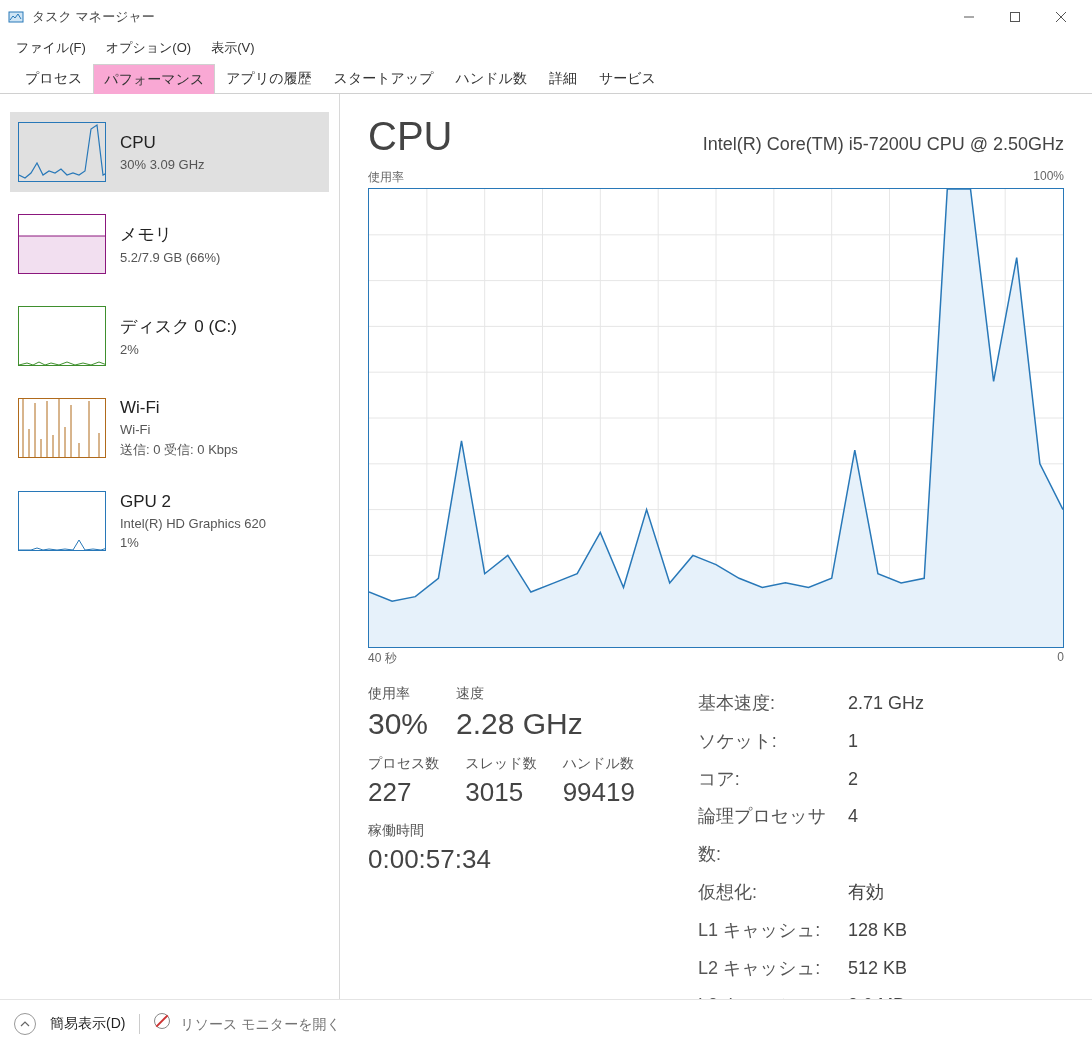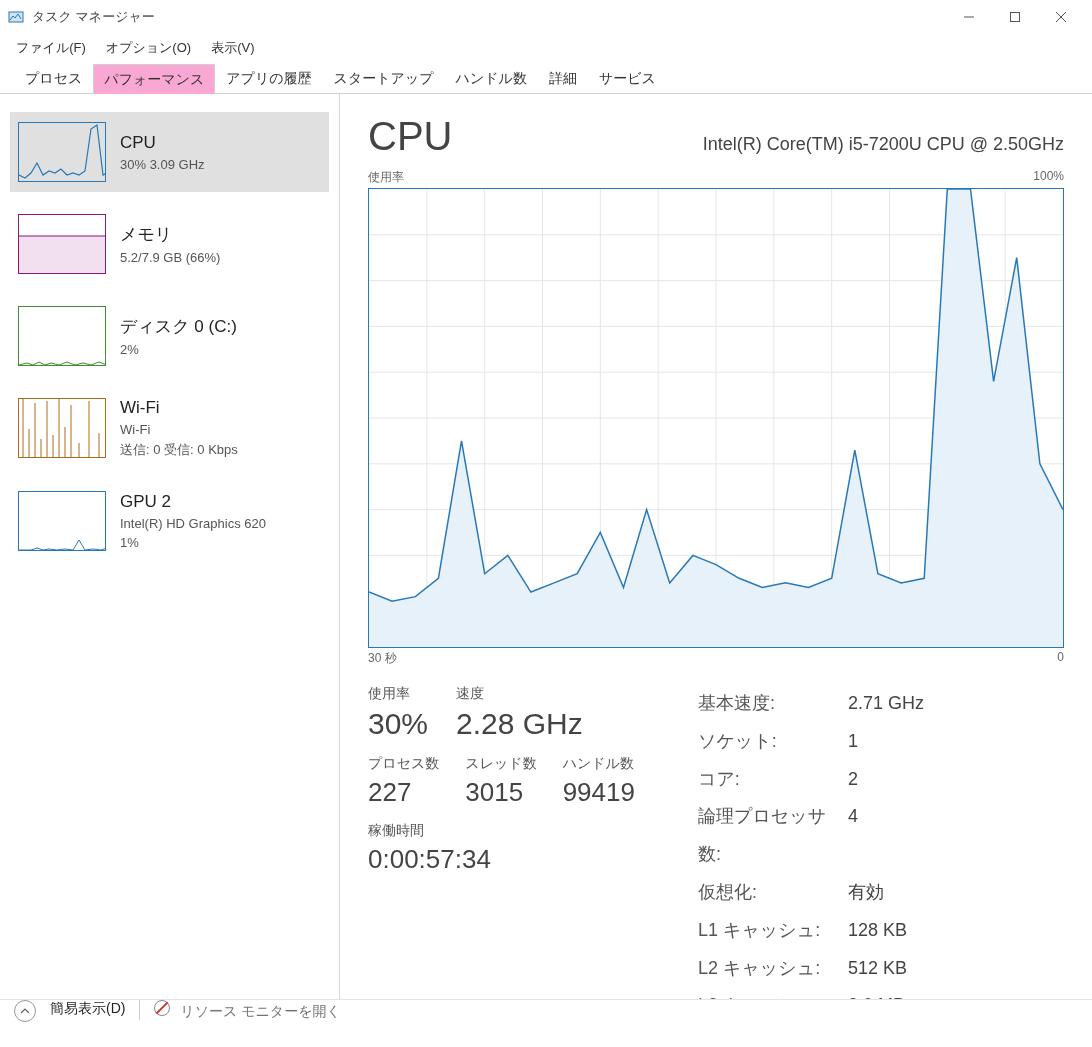--- a/index.html
+++ b/index.html
@@ -150,20 +150,21 @@
     line-height: 2.1;
   }
   .stats-right .kv .k { width: 150px; }
   .stats-right .kv .v { color: #444; }
 
   
   .footer {
     height: 48px;
     border-top: 1px solid #e4e4e4;
     display: flex;
+    align-items: center;
     padding: 0 14px;
     gap: 14px;
     font-size: 14px;
   }
   .footer .circle {
     width: 22px; height: 22px;
     border: 1px solid #999;
     border-radius: 50%;
     display: flex; align-items: center; justify-content: center;
     color: #666;
@@ -340,21 +341,21 @@
             <line x1="525" y1="0" x2="525" y2="460"></line>
             <line x1="583.3333333333334" y1="0" x2="583.3333333333334" y2="460"></line>
             <line x1="641.6666666666666" y1="0" x2="641.6666666666666" y2="460"></line>
           </g>
         <polygon id="chart-fill" fill="#e6f1fa" stroke="none" points="0,460 0.0,404.8 23.3,414.0 46.7,409.4 70.0,391.0 93.3,253.0 116.7,386.4 140.0,368.0 163.3,404.8 186.7,395.6 210.0,386.4 233.3,345.0 256.7,400.2 280.0,322.0 303.3,395.6 326.7,368.0 350.0,377.2 373.3,391.0 396.7,400.2 420.0,395.6 443.3,400.2 466.7,391.0 490.0,262.2 513.3,386.4 536.7,395.6 560.0,391.0 583.3,0.0 606.7,0.0 630.0,193.2 653.3,69.0 676.7,276.0 700.0,322.0 700,460"></polygon>
         <polyline id="chart-line" fill="none" stroke="#2878b8" stroke-width="1.5" points="0.0,404.8 23.3,414.0 46.7,409.4 70.0,391.0 93.3,253.0 116.7,386.4 140.0,368.0 163.3,404.8 186.7,395.6 210.0,386.4 233.3,345.0 256.7,400.2 280.0,322.0 303.3,395.6 326.7,368.0 350.0,377.2 373.3,391.0 396.7,400.2 420.0,395.6 443.3,400.2 466.7,391.0 490.0,262.2 513.3,386.4 536.7,395.6 560.0,391.0 583.3,0.0 606.7,0.0 630.0,193.2 653.3,69.0 676.7,276.0 700.0,322.0"></polyline>
       </svg>
     </div>
 
     <div class="chart-labels-bottom">
-      <span>30 秒</span>
+      <span>40 秒</span>
       <span>0</span>
     </div>
 
     <div class="stats">
       <div class="stats-left">
         <div class="row1">
           <div>
             <div class="stat-label">使用率</div>
             <div class="stat-value-big">30%</div>
           </div>

